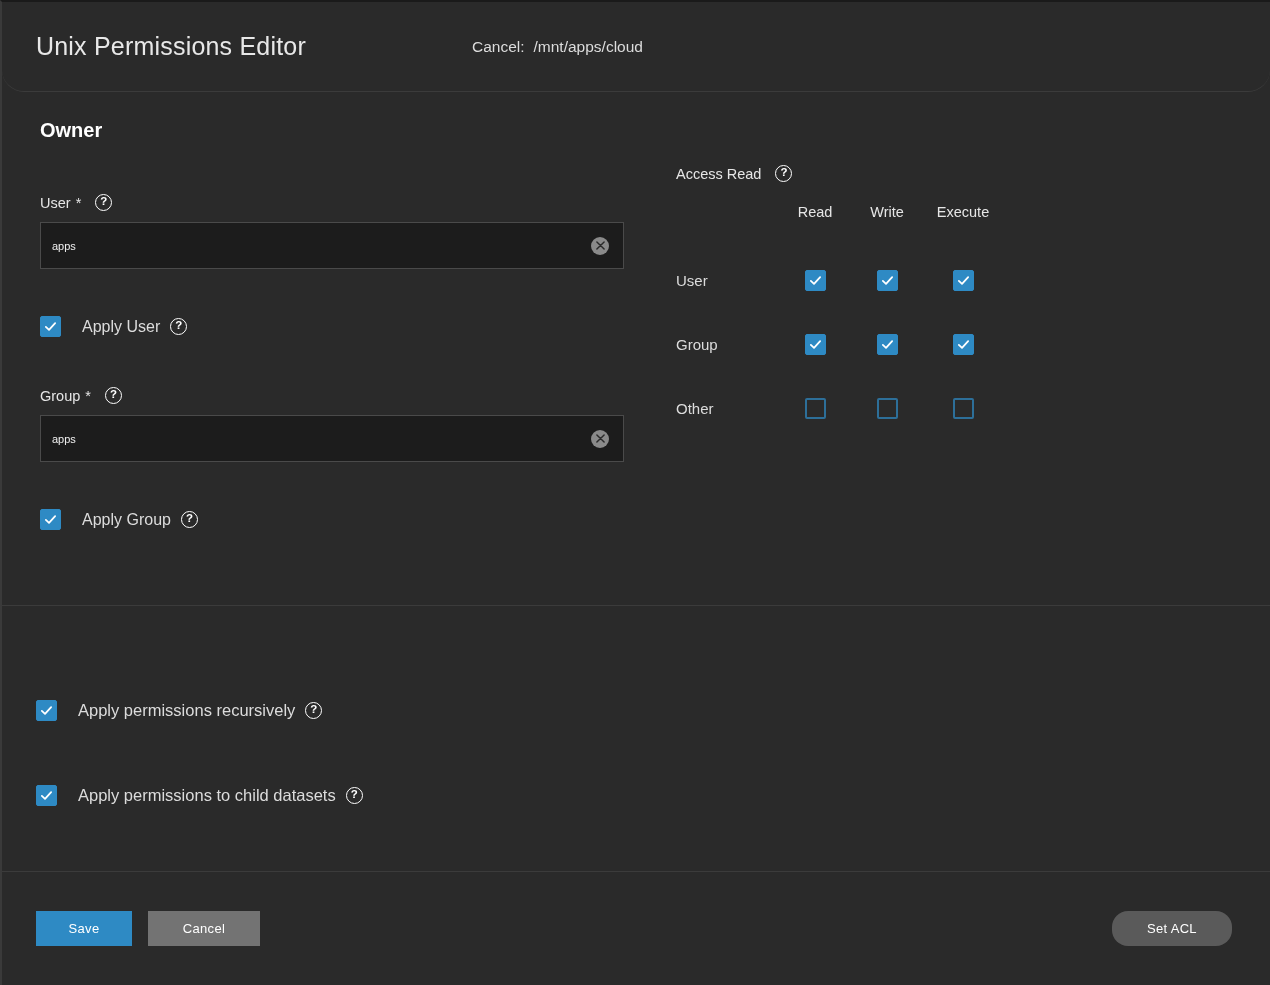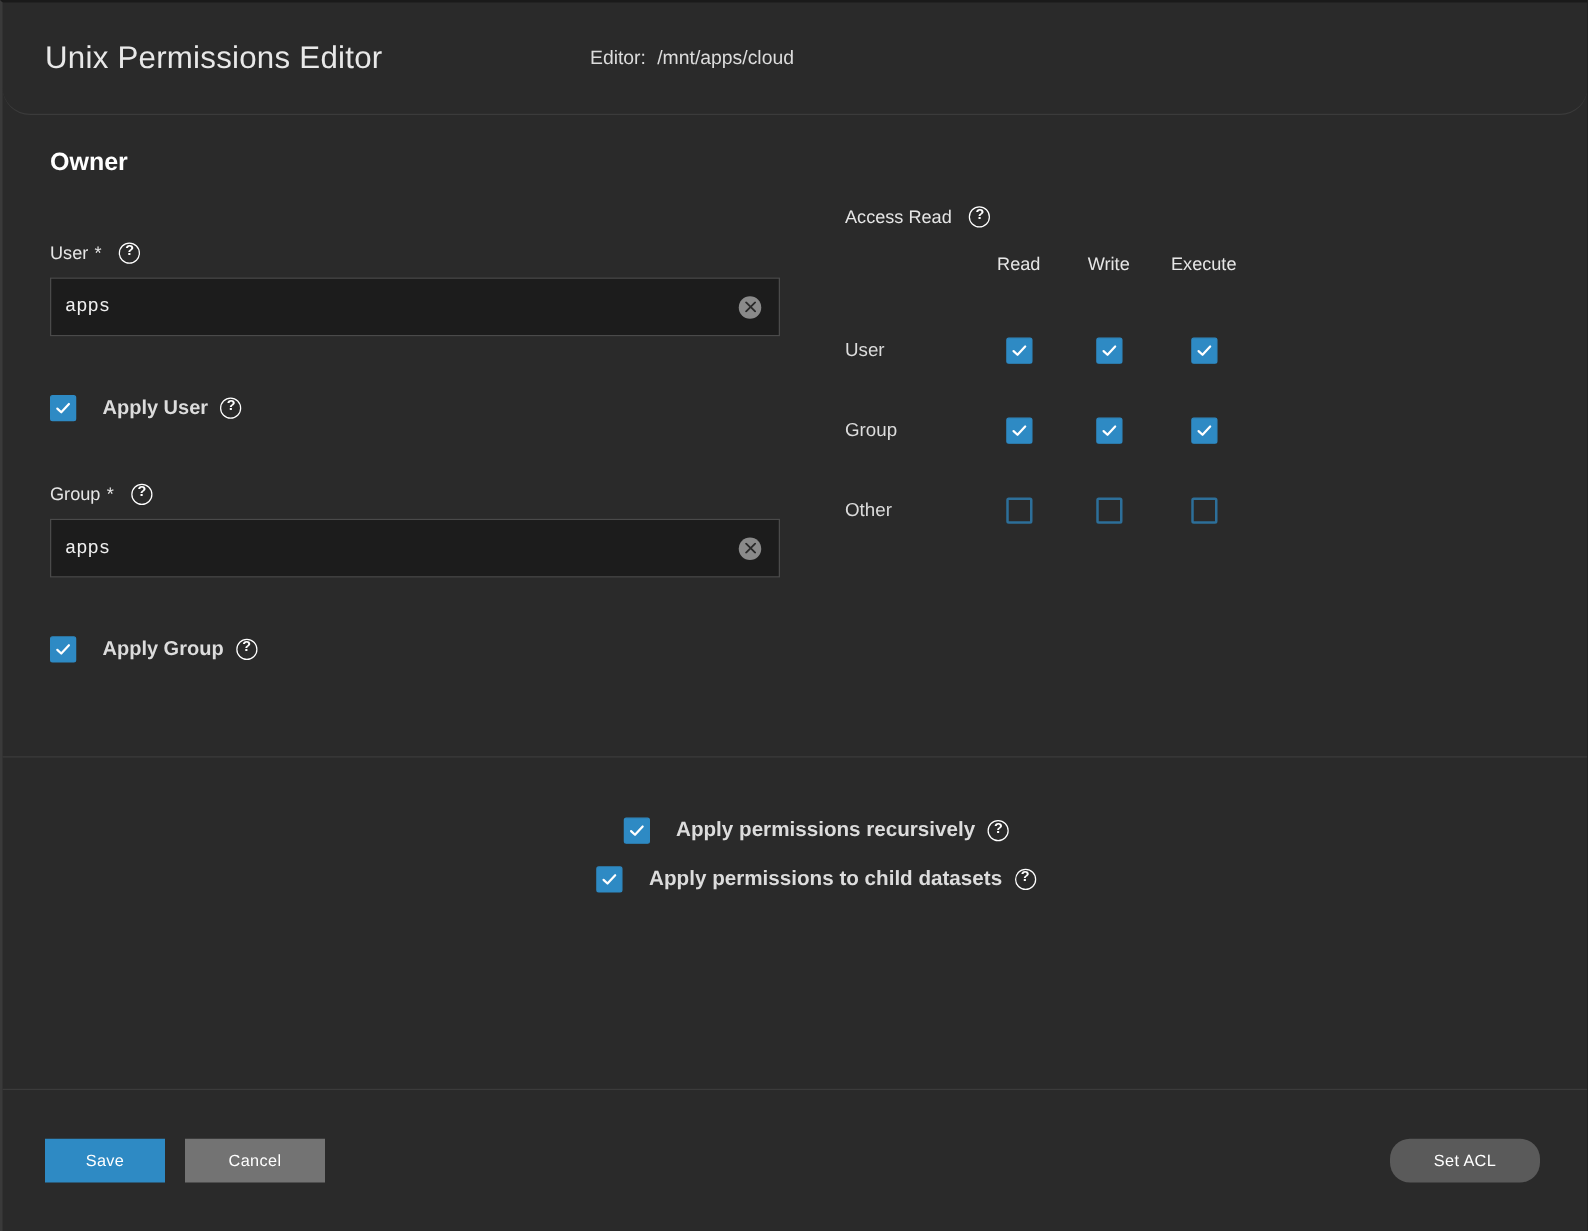--- a/index.html
+++ b/index.html
@@ -103,22 +103,22 @@
     display: flex;
     align-items: center;
   }
   .input-wrap input {
     flex: 1;
     height: 100%;
     background: transparent;
     border: none;
     outline: none;
     color: #f0f0f0;
-    font-size: 15px;
-    font-family: Liberation Mono, monospace;
+    font-size: 11px;
+    font-family: Liberation Sans, sans-serif;
     padding-left: 11px;
     padding-right: 44px;
   }
   .clear-btn {
     position: absolute;
     right: 14px;
     top: 50%;
     transform: translateY(-50%);
     width: 18px; height: 18px;
     border-radius: 50%;
@@ -146,21 +146,20 @@
 
   .cb-row {
     display: flex;
     align-items: center;
     gap: 0;
   }
   .cb-row .cb-label {
     margin-left: 21px;
     font-size: 16px;
     color: #dcdcdc;
-    font-weight: bold;
   }
 
   .apply-user-row { margin-top: 47px; }
   .group-block { margin-top: 50px; }
   .apply-group-row { margin-top: 47px; }
 
   
   .access-mode-label { margin-top: 53px; }
 
   .access-grid {
@@ -186,21 +185,21 @@
     height: 64px;
     align-items: center;
   }
 
   
   .advanced {
     flex: 0 0 266px;
     padding: 30px 0 0 34px;
     border-bottom: 1px solid #3b3b3b;
   }
-  .adv-row { margin-top: 18px; justify-content: center; }
+  .adv-row { margin-top: 64px; }
   .adv-row .cb-label { margin-left: 21px; font-size: 16.5px; color: #dcdcdc; }
 
   
   .footer {
     flex: 1;
     display: flex;
     align-items: center;
     padding: 0 38px 0 34px;
   }
   .btn {
@@ -218,21 +217,21 @@
   .btn-acl { background: #5a5a5a; min-width: 120px; margin-left: auto; border-radius: 16px; }
 </style>
 </head>
 <body>
 
 <div class="page">
 
   <div class="header">
     <div class="header-title">Unix Permissions Editor</div>
     <div class="header-dataset">
-      <span class="ds-label">Editor:</span>
+      <span class="ds-label">Cancel:</span>
       <span class="ds-value">/mnt/apps/cloud</span>
     </div>
   </div>
 
   <div class="body-top">
 
     <div class="col-owner">
       <div class="section-title">Owner</div>
 
       <div style="margin-top:52px;">

